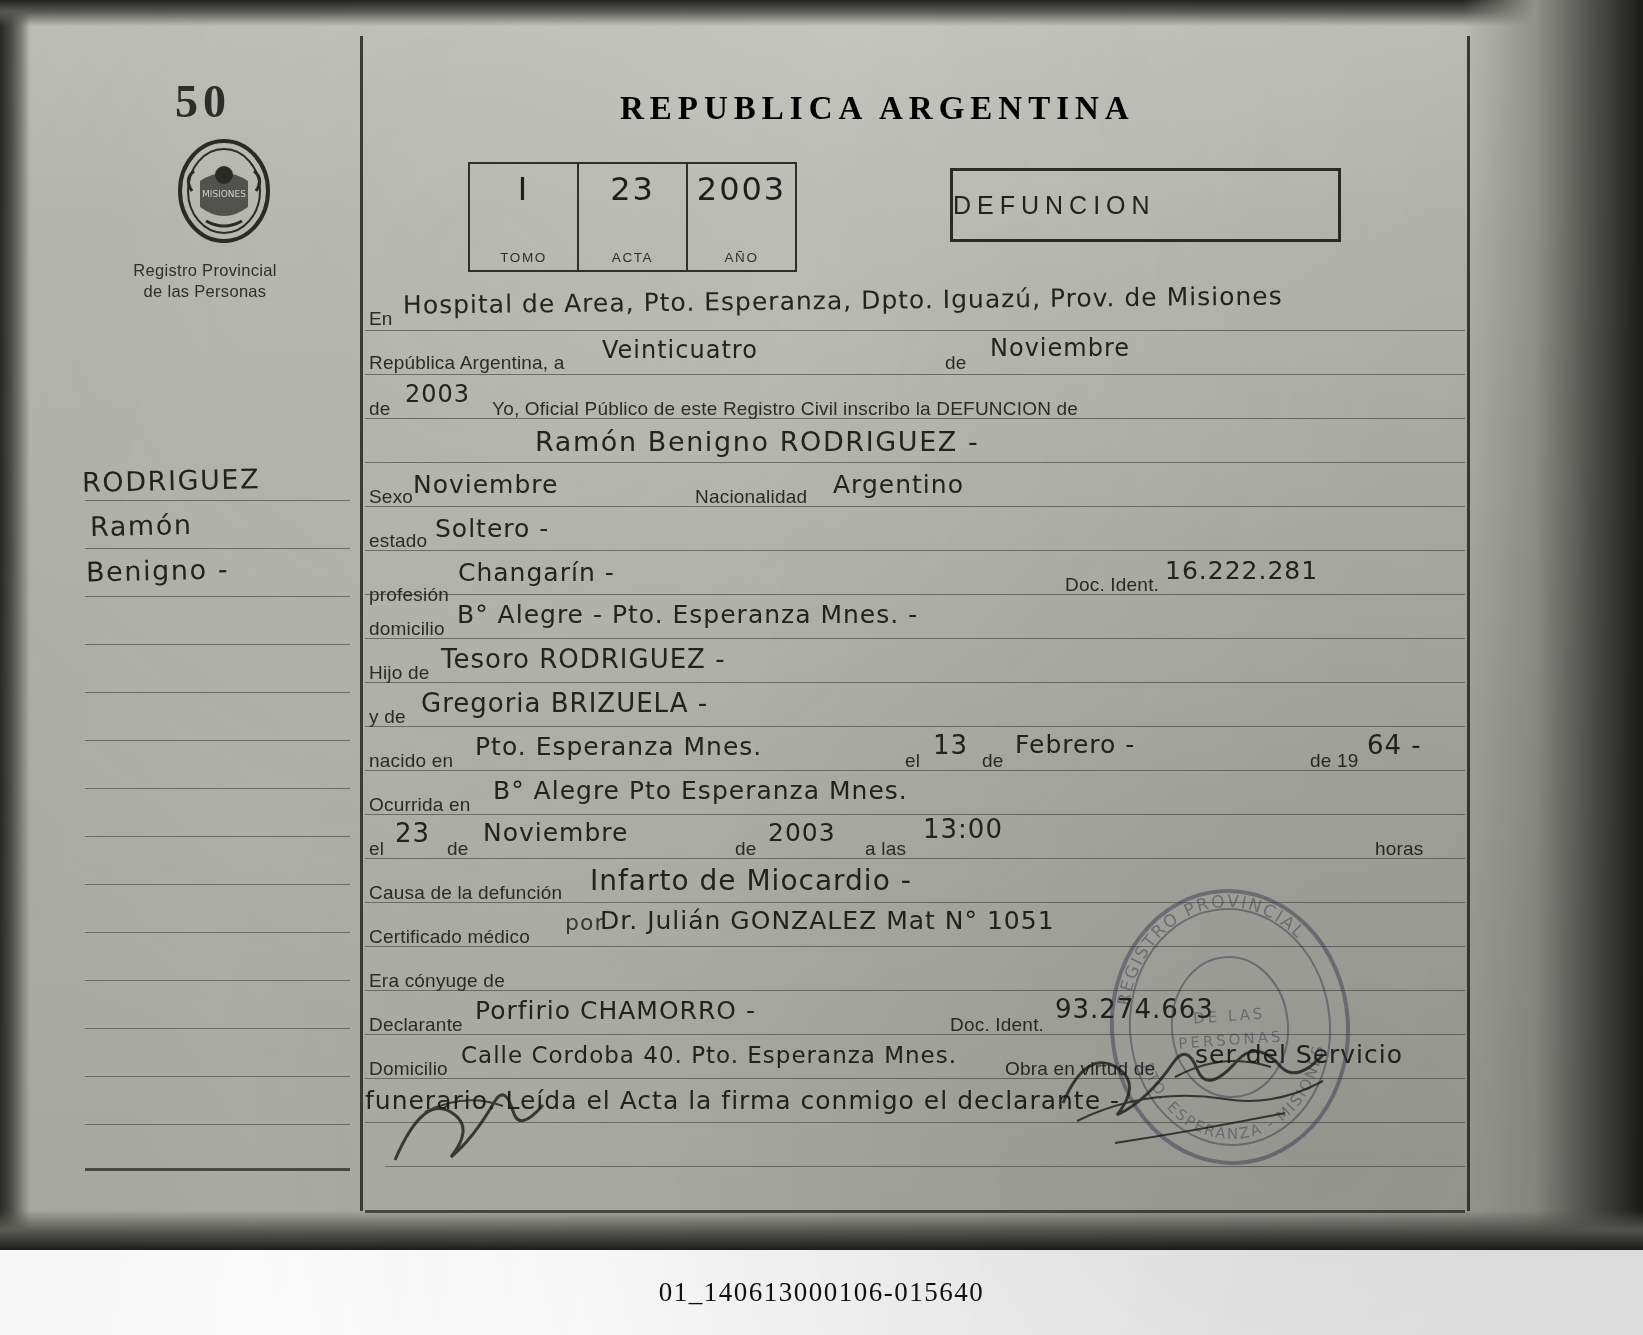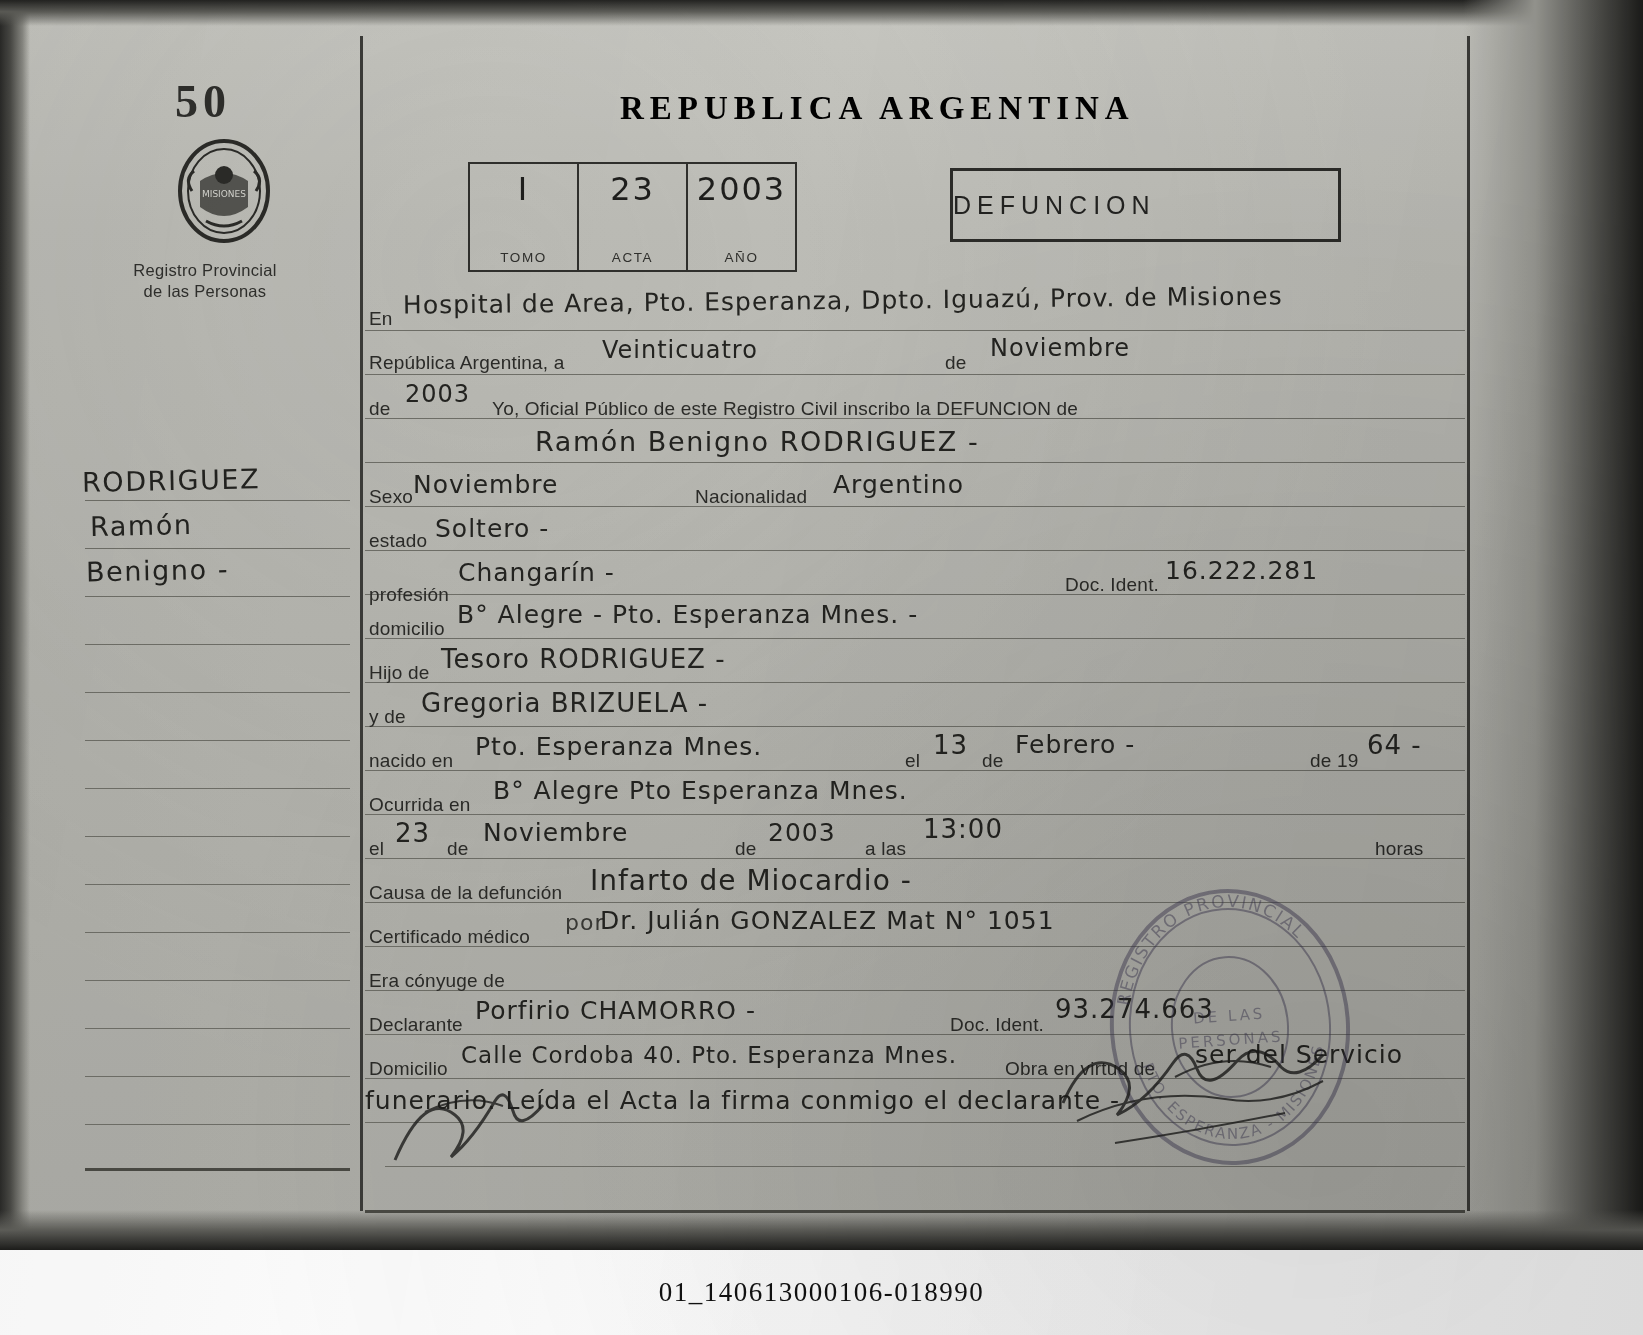--- a/index.html
+++ b/index.html
@@ -480,16 +480,16 @@
         <path d="M8 78 q24 -56 56 -34 q22 16 -2 46 q30 -14 56 -52 q14 -20 24 6 q10 26 40 -8 q20 -22 44 6 q16 16 42 -12" fill="none" stroke="#1e1e1c" stroke-width="3"></path>
         <path d="M22 96 q70 -34 148 -22 q50 8 98 -18" fill="none" stroke="#1e1e1c" stroke-width="2"></path>
         <path d="M120 52 q48 -26 96 -10" fill="none" stroke="#1e1e1c" stroke-width="2"></path>
         <path d="M60 118 q80 -12 170 -30" fill="none" stroke="#1e1e1c" stroke-width="2"></path>
       </svg>
     </div>
 
   </div>
 
   <div id="footer">
-    <span>01_140613000106-018990</span>
+    <span>01_140613000106-015640</span>
   </div>
 
 </div>
 
 </body></html>

